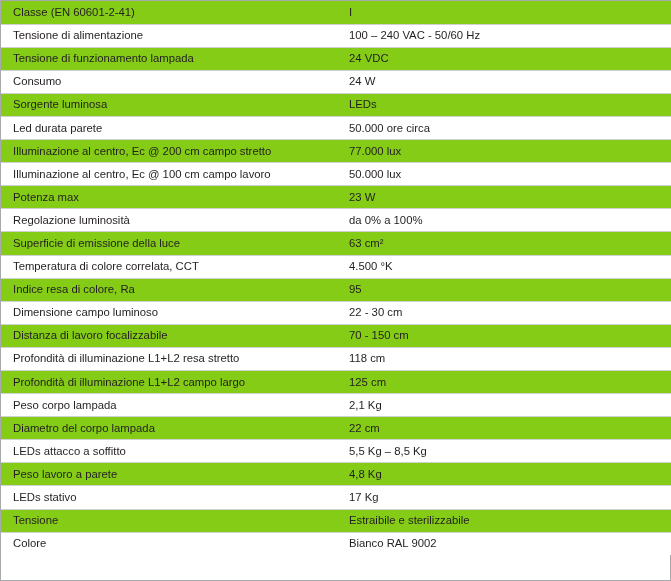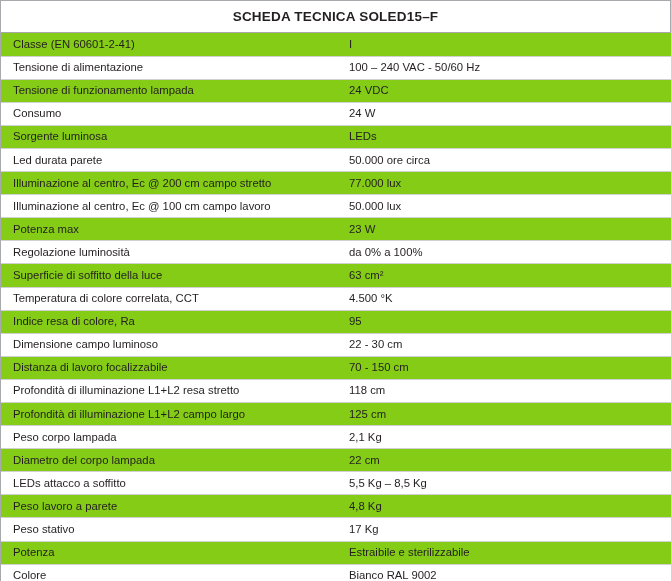--- a/index.html
+++ b/index.html
@@ -63,23 +63,20 @@
   td.label { width: 324px; }
   td.value { width: 345px; padding-left: 14px; }
   tr.shade td { background: #84cc16; }
   tr.plain td { background: #ffffff; margin-top: 40px; }
 </style>
 </head>
 <body>
 
 <div class="sheet">
 
-  <div class="title-bar">
-    <div class="title">SCHEDA TECNICA SOLED15–F</div>
-  </div>
 
   <table class="spec">
     <tbody>
         <tr class="shade">
           <td class="label">Classe (EN 60601-2-41)</td>
           <td class="value">I</td>
         </tr>
         <tr class="plain">
           <td class="label">Tensione di alimentazione</td>
           <td class="value">100 – 240 VAC - 50/60 Hz</td>
@@ -110,21 +107,21 @@
         </tr>
         <tr class="shade">
           <td class="label">Potenza max</td>
           <td class="value">23 W</td>
         </tr>
         <tr class="plain">
           <td class="label">Regolazione luminosità</td>
           <td class="value">da 0% a  100%</td>
         </tr>
         <tr class="shade">
-          <td class="label">Superficie di soffitto della luce</td>
+          <td class="label">Superficie di emissione della luce</td>
           <td class="value">63 cm²</td>
         </tr>
         <tr class="plain">
           <td class="label">Temperatura di colore correlata, CCT</td>
           <td class="value">4.500 °K</td>
         </tr>
         <tr class="shade">
           <td class="label">Indice resa di colore, Ra</td>
           <td class="value">95</td>
         </tr>
@@ -154,25 +151,25 @@
         </tr>
         <tr class="plain">
           <td class="label">LEDs attacco a soffitto</td>
           <td class="value">5,5 Kg – 8,5 Kg</td>
         </tr>
         <tr class="shade">
           <td class="label">Peso lavoro a parete</td>
           <td class="value">4,8 Kg</td>
         </tr>
         <tr class="plain">
-          <td class="label">Peso stativo</td>
+          <td class="label">LEDs stativo</td>
           <td class="value">17 Kg</td>
         </tr>
         <tr class="shade">
-          <td class="label">Potenza</td>
+          <td class="label">Tensione</td>
           <td class="value">Estraibile e sterilizzabile</td>
         </tr>
         <tr class="plain">
           <td class="label">Colore</td>
           <td class="value">Bianco RAL 9002</td>
         </tr>
       </tbody>
   </table>
 
 </div>

